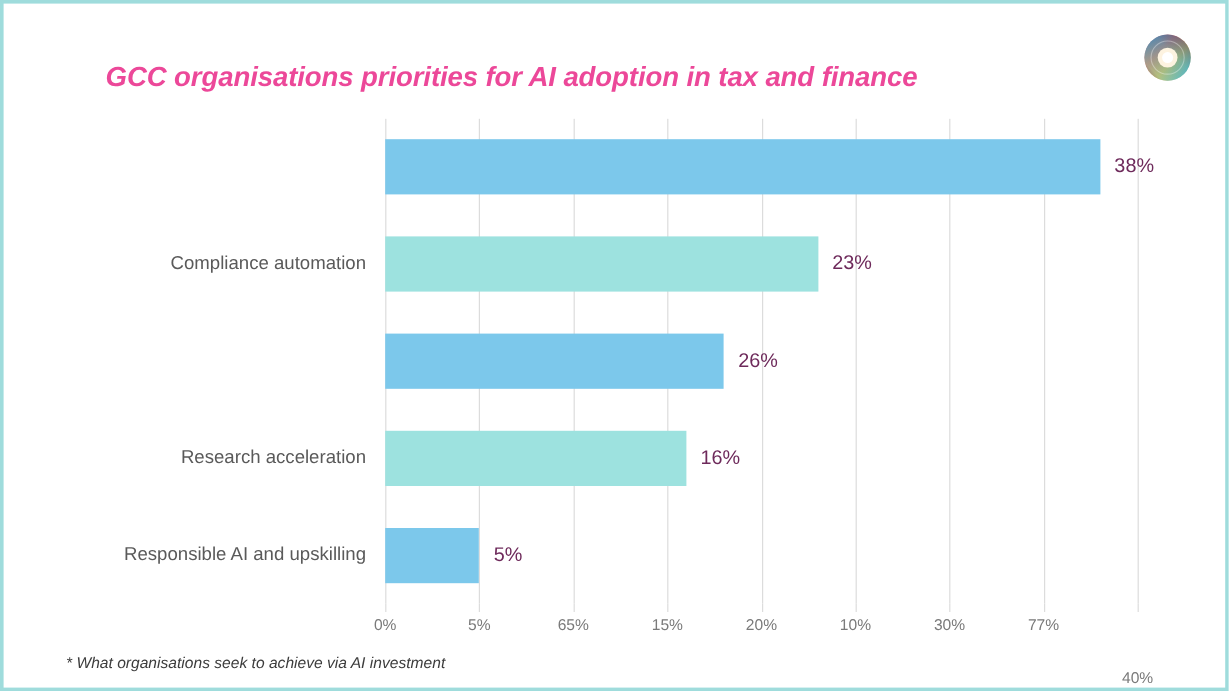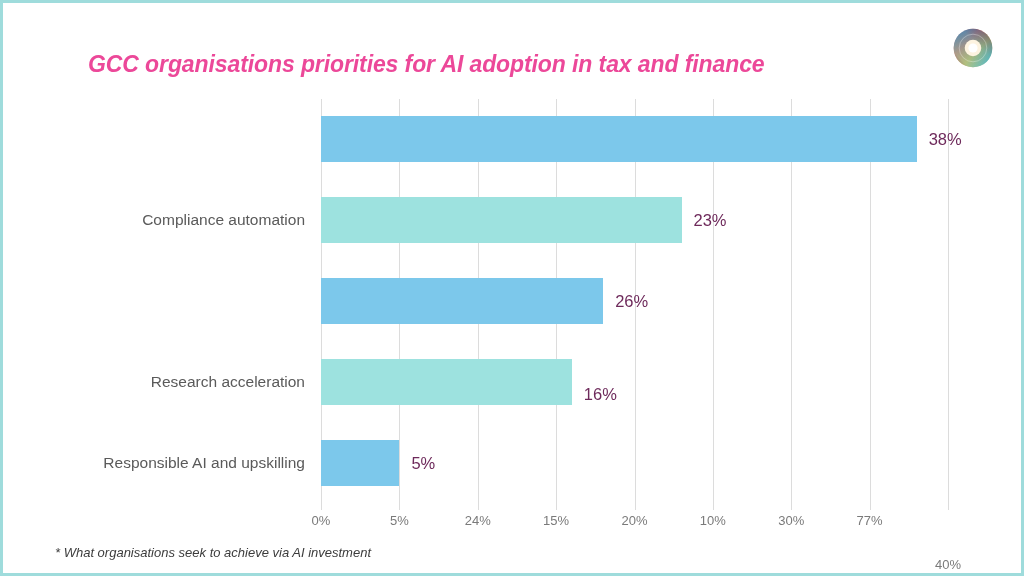--- a/index.html
+++ b/index.html
@@ -192,40 +192,40 @@
         <div class="gridline" style="left: 470.25px;"></div>
         <div class="gridline" style="left: 548.625px;"></div>
         <div class="gridline" style="left: 627px;"></div>
         <div class="bar" style="top: 40.4px; width: 595.65px; background: rgb(124, 200, 235);"></div>
         <div class="bar-value" style="top: 40.4px; left: 607.65px;">38%</div>
         <div class="bar" style="top: 121.2px; width: 360.525px; background: rgb(157, 226, 223);"></div>
         <div class="bar-value" style="top: 121.2px; left: 372.525px;">23%</div>
         <div class="bar" style="top: 202px; width: 282.15px; background: rgb(124, 200, 235);"></div>
         <div class="bar-value" style="top: 202px; left: 294.15px;">26%</div>
         <div class="bar" style="top: 282.8px; width: 250.8px; background: rgb(157, 226, 223);"></div>
-        <div class="bar-value" style="top: 282.8px; left: 262.8px; margin-top: 12px;">16%</div>
+        <div class="bar-value" style="top: 282.8px; left: 262.8px;">16%</div>
         <div class="bar" style="top: 363.6px; width: 78.375px; background: rgb(124, 200, 235);"></div>
         <div class="bar-value" style="top: 363.6px; left: 90.375px;">5%</div>
       </div>
 
     <div class="labels-col" id="labels-col">
         <div class="cat-label" style="top: 121.2px;">Compliance automation</div>
         <div class="cat-label" style="top: 282.8px;">Research acceleration</div>
         <div class="cat-label" style="top: 363.6px;">Responsible AI and upskilling</div>
       </div>
 
   </div>
 
   <div class="xaxis" id="xaxis">
       <div class="xtick-mark" style="left: 0px;"></div>
       <div class="xtick" style="left: 0px;">0%</div>
       <div class="xtick-mark" style="left: 78.375px;"></div>
       <div class="xtick" style="left: 78.375px;">5%</div>
       <div class="xtick-mark" style="left: 156.75px;"></div>
-      <div class="xtick" style="left: 156.75px;">24%</div>
+      <div class="xtick" style="left: 156.75px;">65%</div>
       <div class="xtick-mark" style="left: 235.125px;"></div>
       <div class="xtick" style="left: 235.125px;">15%</div>
       <div class="xtick-mark" style="left: 313.5px;"></div>
       <div class="xtick" style="left: 313.5px;">20%</div>
       <div class="xtick-mark" style="left: 391.875px;"></div>
       <div class="xtick" style="left: 391.875px;">10%</div>
       <div class="xtick-mark" style="left: 470.25px;"></div>
       <div class="xtick" style="left: 470.25px;">30%</div>
       <div class="xtick-mark" style="left: 548.625px;"></div>
       <div class="xtick" style="left: 548.625px;">77%</div>

